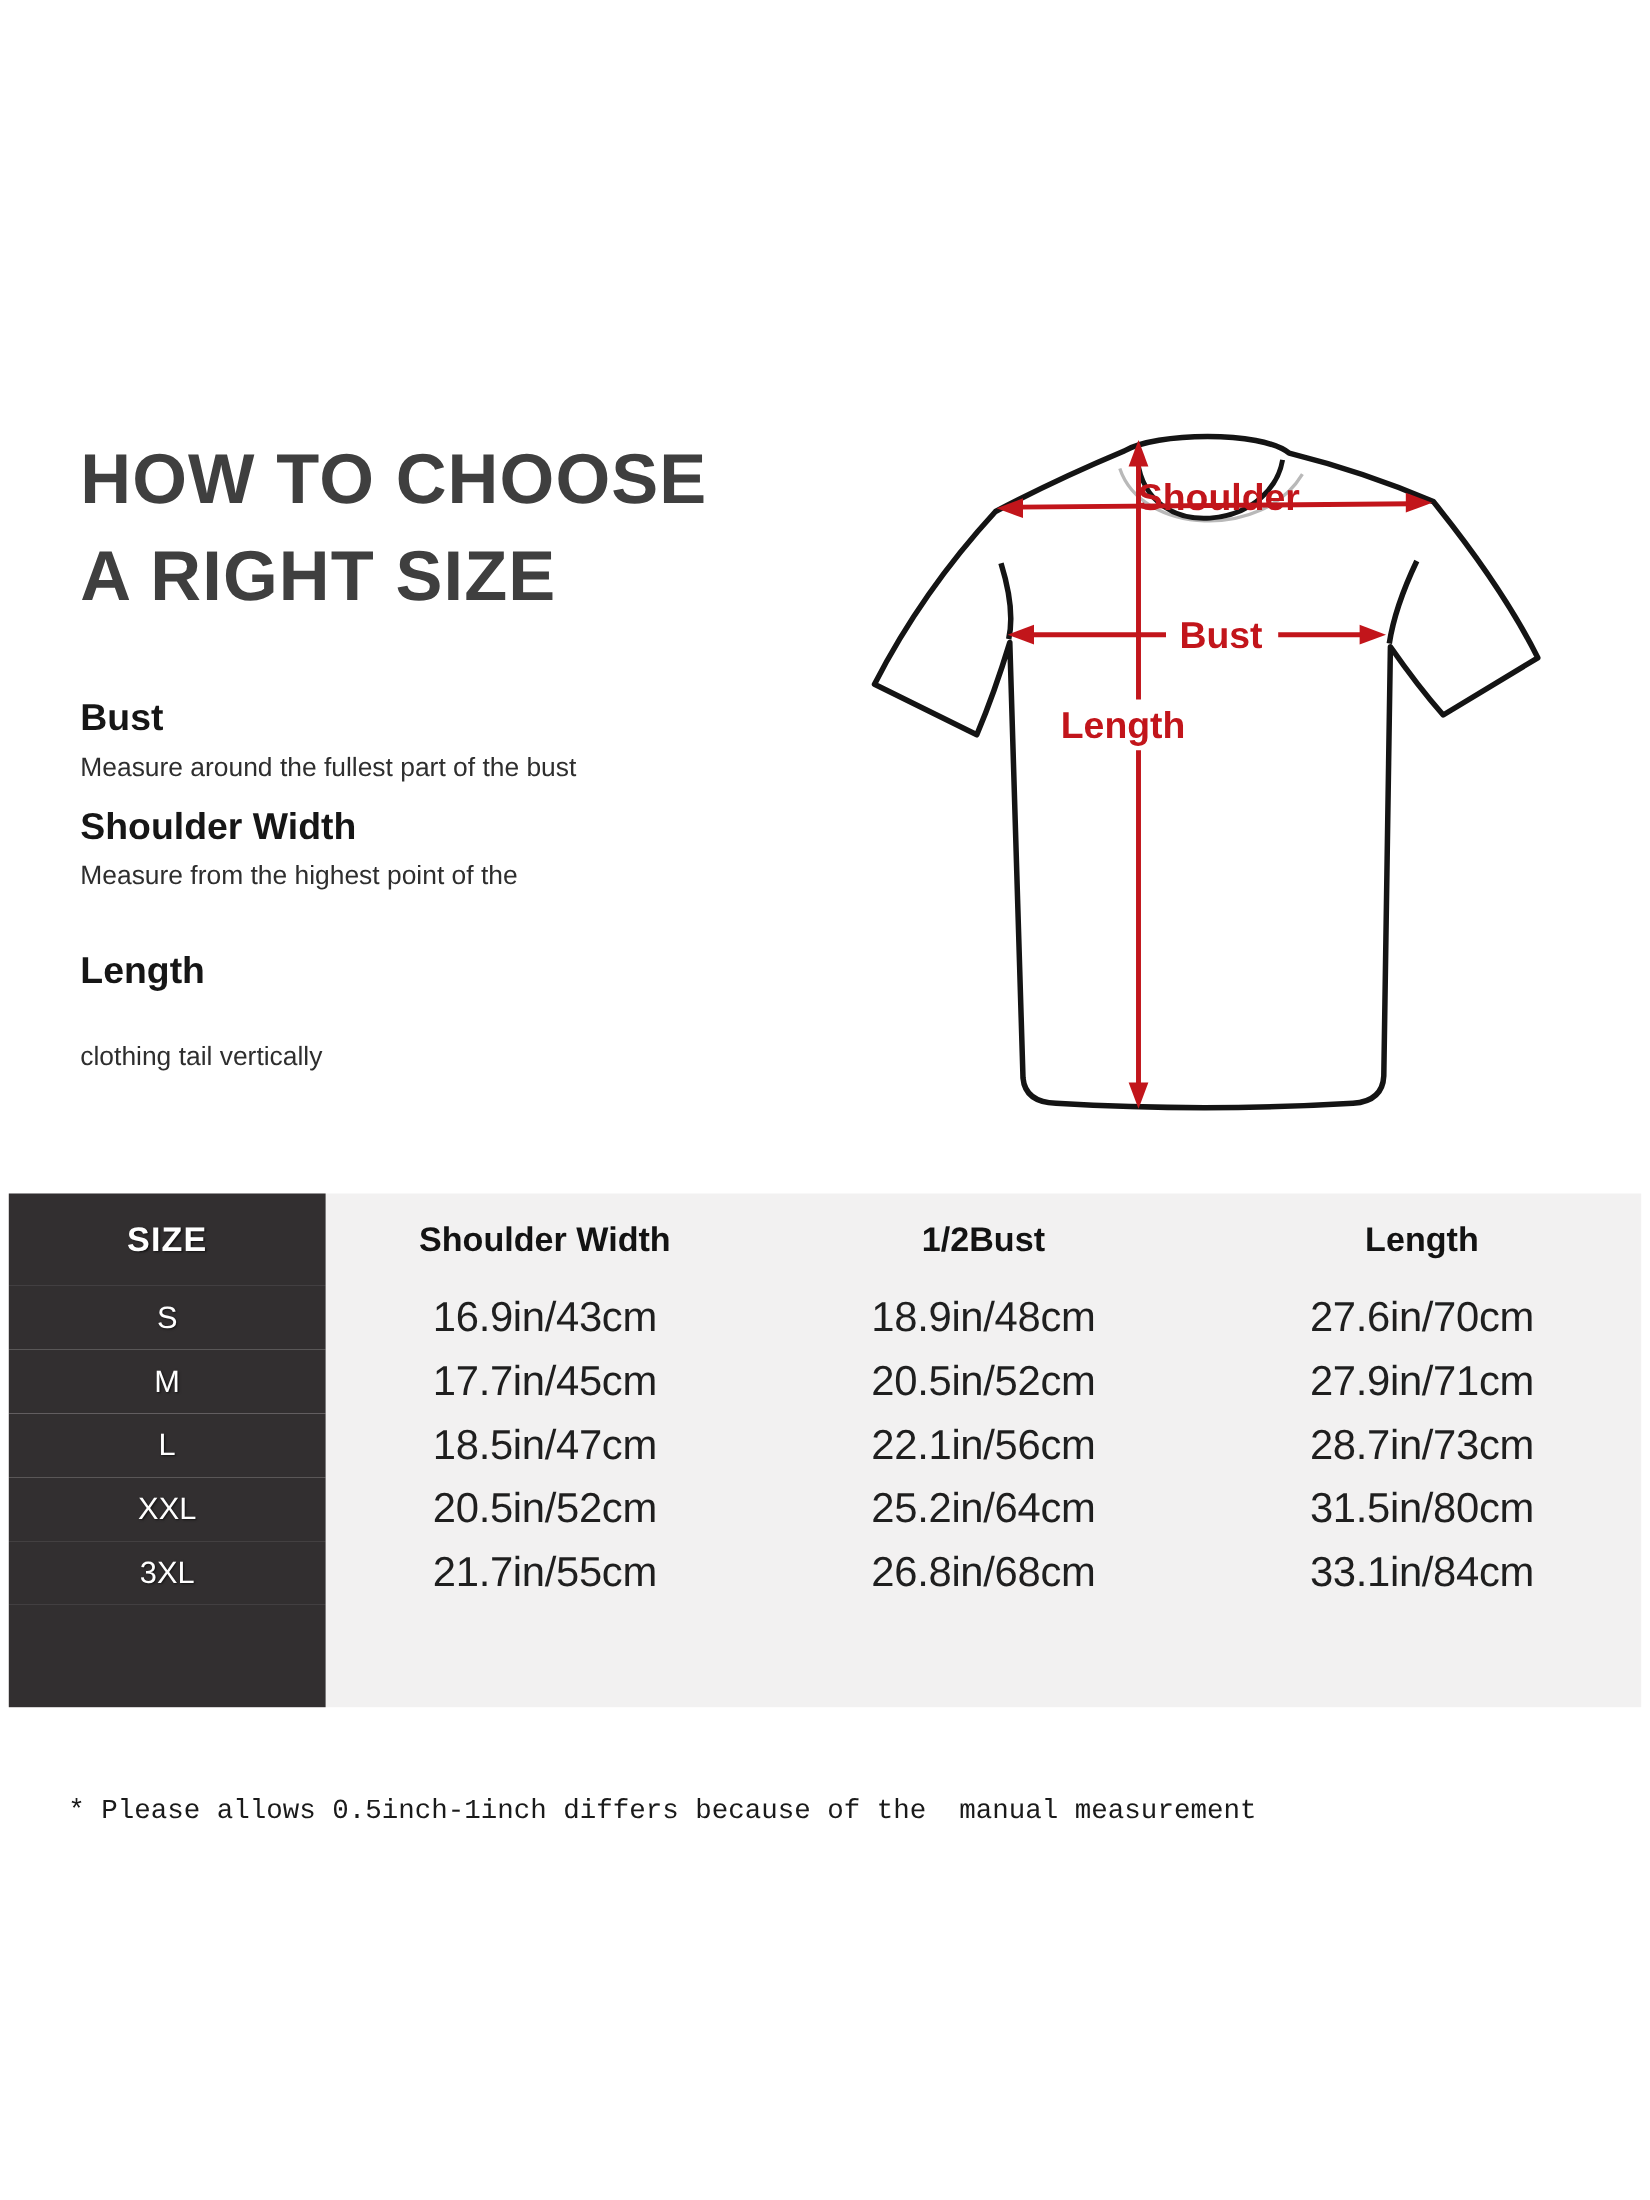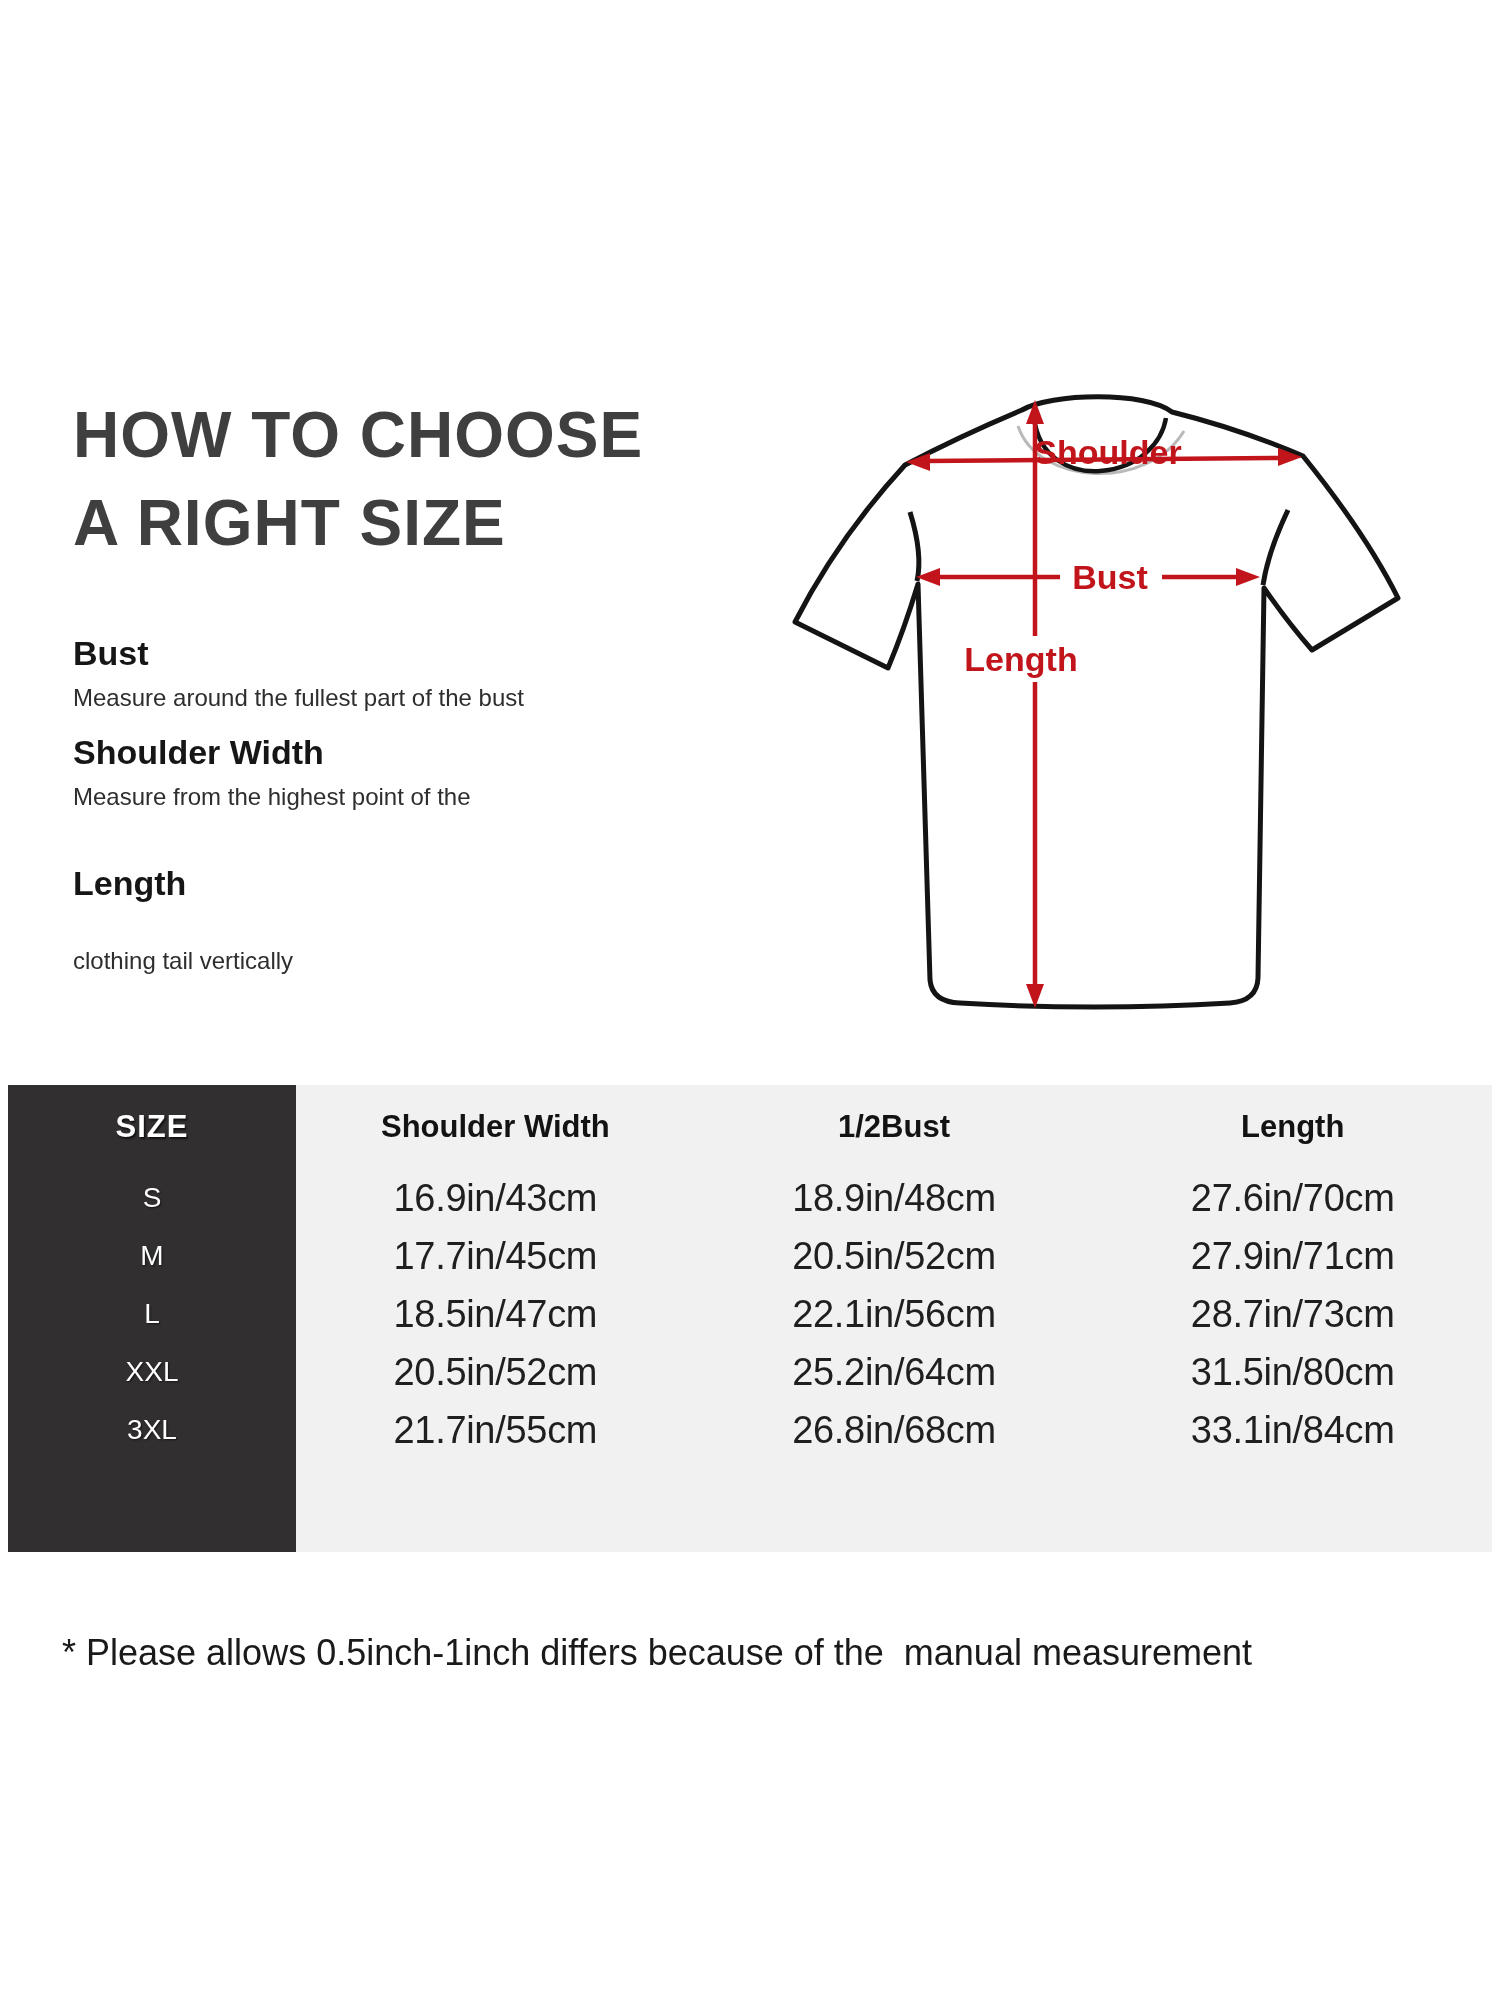--- a/index.html
+++ b/index.html
@@ -30,22 +30,22 @@
   .trow.filler{flex:1;}
   .cell{display:flex;align-items:center;justify-content:center;}
   .cell.dark{width:288px;flex:none;background:#322f30;color:#ffffff;}
   .cell.val{flex:1;}
   .trow.header .cell.dark{font-weight:bold;font-size:31px;letter-spacing:1px;
     text-shadow:1.5px 1.5px 2px rgba(0,0,0,0.65);}
   .trow.header .cell.val{font-weight:bold;font-size:31px;color:#131313;}
   .trow.data .cell.dark{font-size:28px;text-shadow:1px 1px 2px rgba(0,0,0,0.6);}
   .trow.data .cell.val{font-size:38px;color:#1f1f1f;letter-spacing:-0.3px;}
   
-  .footnote{position:absolute;left:62px;top:1632px;font-size:36px;color:#1a1a1a;
-    white-space:pre-wrap;}
+  .footnote{position:absolute;left:62px;top:1632px;font-size:25px;color:#1a1a1a;
+    white-space:pre-wrap;font-family:Liberation Mono, monospace;}
 </style>
 </head>
 <body>
 
 <div class="canvas">
 
   <div class="title-line" id="title2">A RIGHT SIZE</div>
   <div class="title-line" id="title1">HOW TO CHOOSE</div>
 
   <div class="sect" id="sect-bust">

